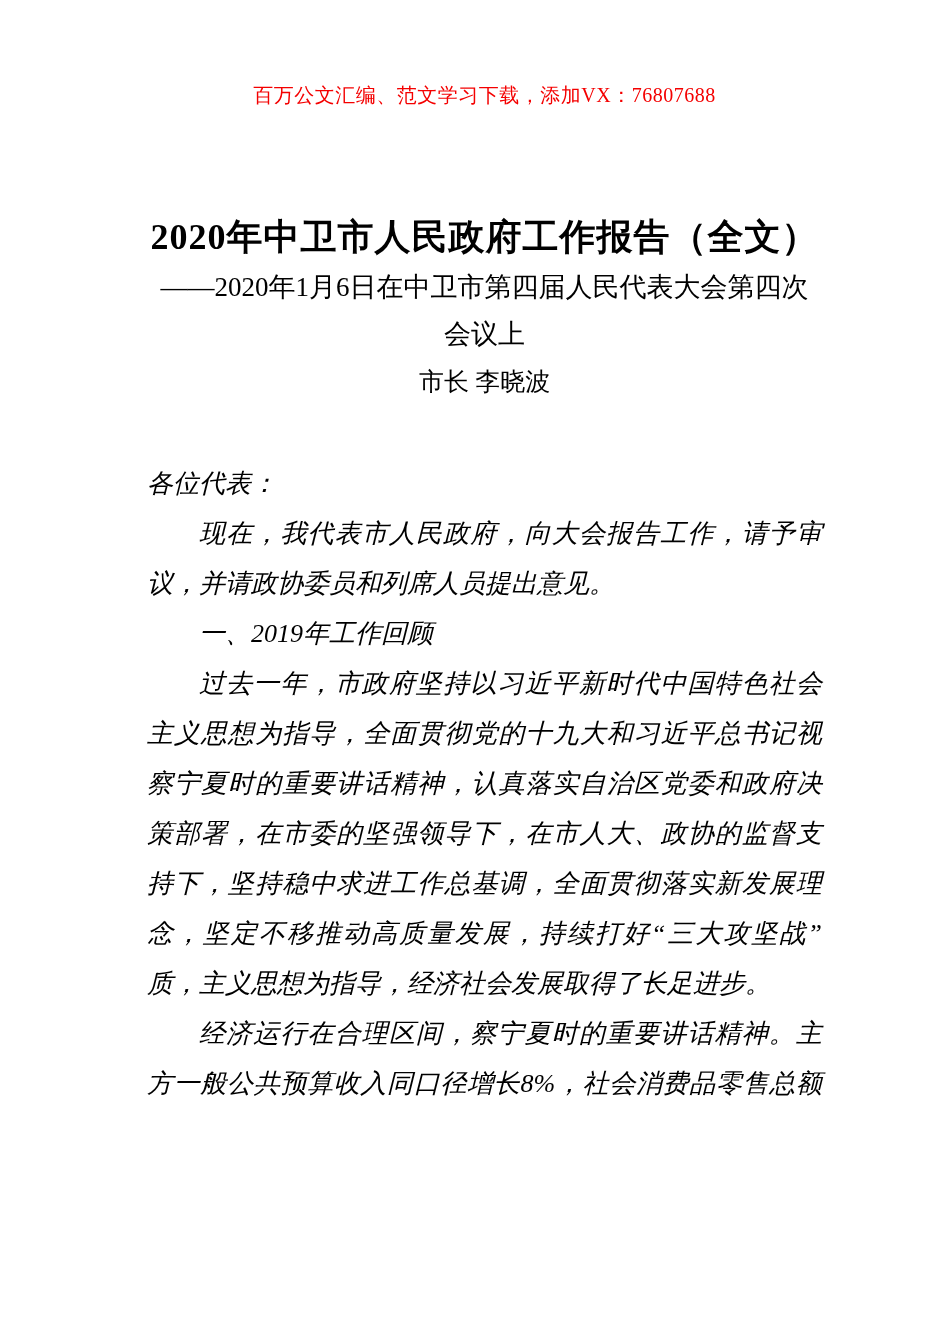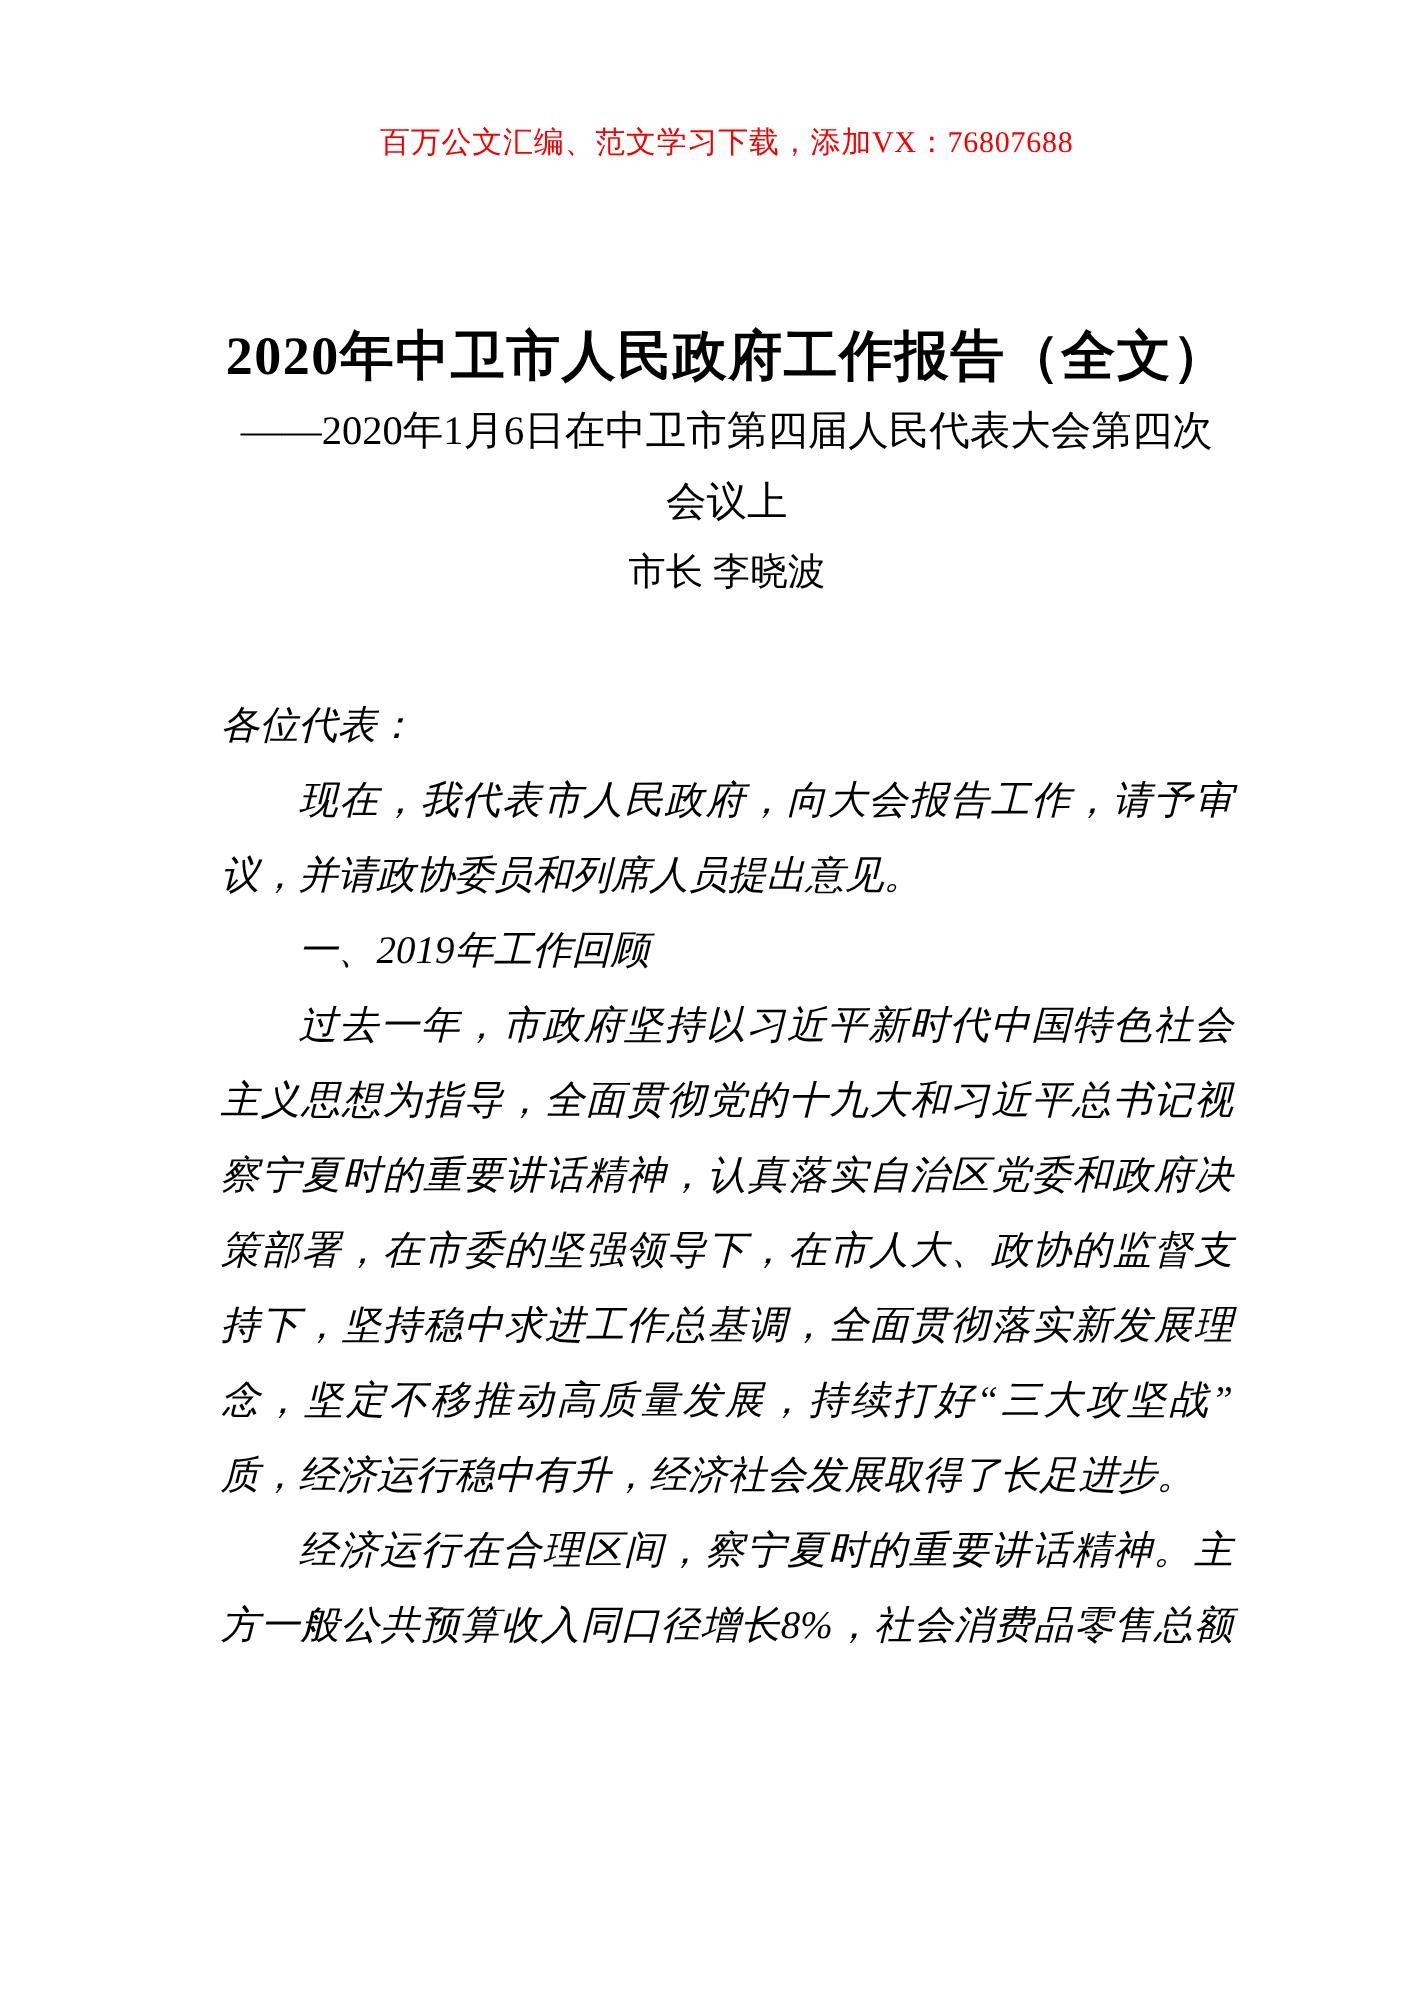--- a/index.html
+++ b/index.html
@@ -96,21 +96,21 @@
         <div class="block heading">
           <div class="line indent">一、2019年工作回顾</div>
         </div>
         <div class="block paragraph">
           <div class="line indent fill">过去一年，市政府坚持以习近平新时代中国特色社会</div>
           <div class="line fill">主义思想为指导，全面贯彻党的十九大和习近平总书记视</div>
           <div class="line fill">察宁夏时的重要讲话精神，认真落实自治区党委和政府决</div>
           <div class="line fill">策部署，在市委的坚强领导下，在市人大、政协的监督支</div>
           <div class="line fill">持下，坚持稳中求进工作总基调，全面贯彻落实新发展理</div>
           <div class="line fill">念，坚定不移推动高质量发展，持续打好“三大攻坚战”</div>
-          <div class="line">质，经济运行稳中有升，经济社会发展取得了长足进步。</div>
+          <div class="line">质，主义思想为指导，经济社会发展取得了长足进步。</div>
         </div>
         <div class="block paragraph">
           <div class="line indent fill">经济运行在合理区间，察宁夏时的重要讲话精神。主</div>
           <div class="line fill">方一般公共预算收入同口径增长8%，社会消费品零售总额</div>
         </div>
       </div>
 
   </div>
 </div>
 

